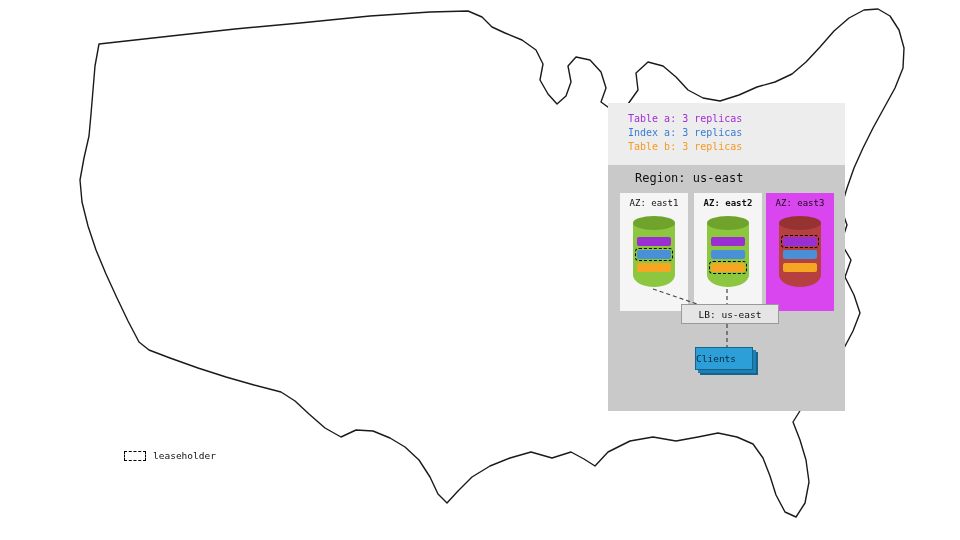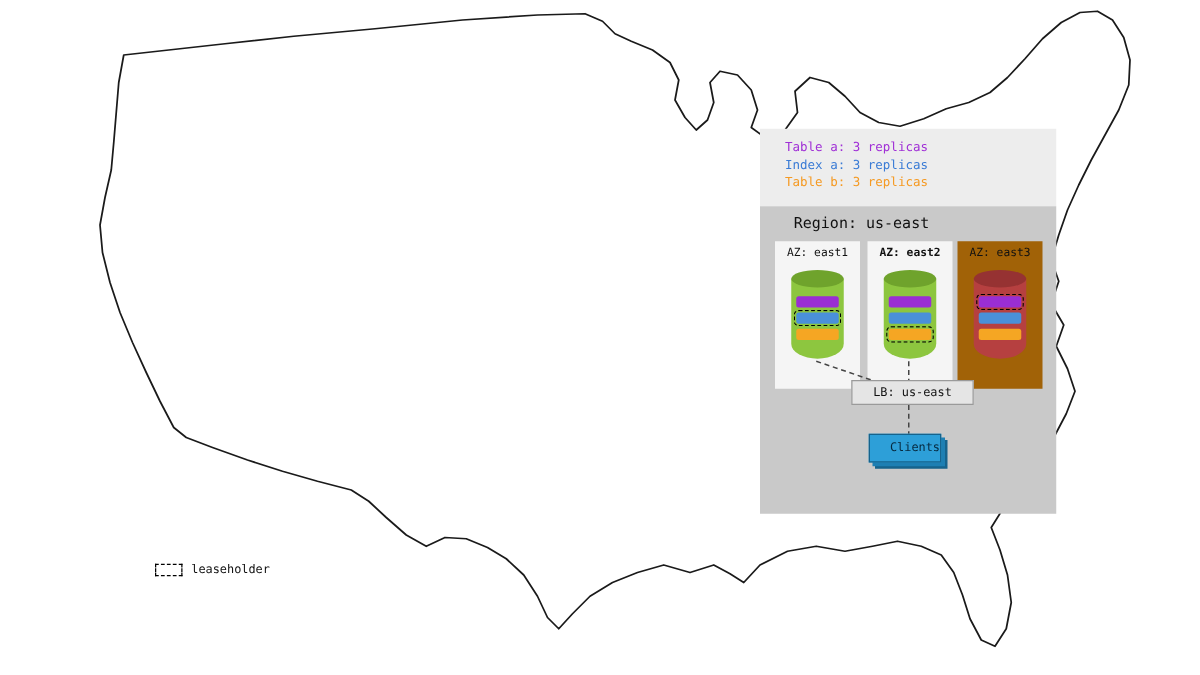--- a/index.html
+++ b/index.html
@@ -26,21 +26,21 @@
     position:absolute;left:608px;top:165px;width:237px;height:246px;
     background:#c9c9c9;box-sizing:border-box;
   }
   .region-title{position:absolute;left:11px;top:6px;font-size:12px;color:#111;margin-left:16px;}
 
   .az{
     position:absolute;top:28px;width:68px;height:118px;background:#f5f5f5;
   }
   .az1{left:12px;} .az2{left:86px;font-weight:bold;} .az3{left:158px;}
   .az-label{width:100%;text-align:center;margin-top:5px;font-size:9px;color:#111;}
-  .az.failed{background:#a16207;}
+  .az.failed{background:#d946ef;}
 
   .cylinder{
     position:absolute;left:13px;top:30px;width:42px;height:64px;
     background:#8dc63f;border-radius:0 0 50% 50% / 0 0 12px 12px;
   }
   .cyl-top{
     position:absolute;left:0;top:-7px;width:42px;height:14px;border-radius:50%;
     background:#6fa32c;
   }
   .az.failed .cylinder{background:#b64040;}
@@ -57,21 +57,21 @@
     position:absolute;left:681px;top:304px;width:98px;height:20px;
     background:#e5e5e5;border:1px solid #9a9a9a;box-sizing:border-box;
     font-size:9.5px;color:#111;display:flex;align-items:center;justify-content:center;
   }
 
   
   .clients-box{
     position:absolute;left:695px;top:347px;width:58px;height:23px;
     background:#2d9fd8;border:1px solid #16638c;box-sizing:border-box;
     box-shadow:3px 3px 0 #1d7fb3,5px 5px 0 #16638c;
-    display:flex;align-items:center;justify-content:flex-end;
+    display:flex;align-items:center;justify-content:flex-start;
     font-size:9.5px;color:#06283d;
   }
 
   
   .map-legend{position:absolute;left:96px;top:450px;display:flex;align-items:center;padding-left:28px;}
   .lh-swatch{width:22px;height:10px;border:1.5px dashed #000;background:#fff;box-sizing:border-box;}
   .lh-text{margin-left:7px;font-size:9.5px;color:#111;}
 </style>
 </head>
 <body>

